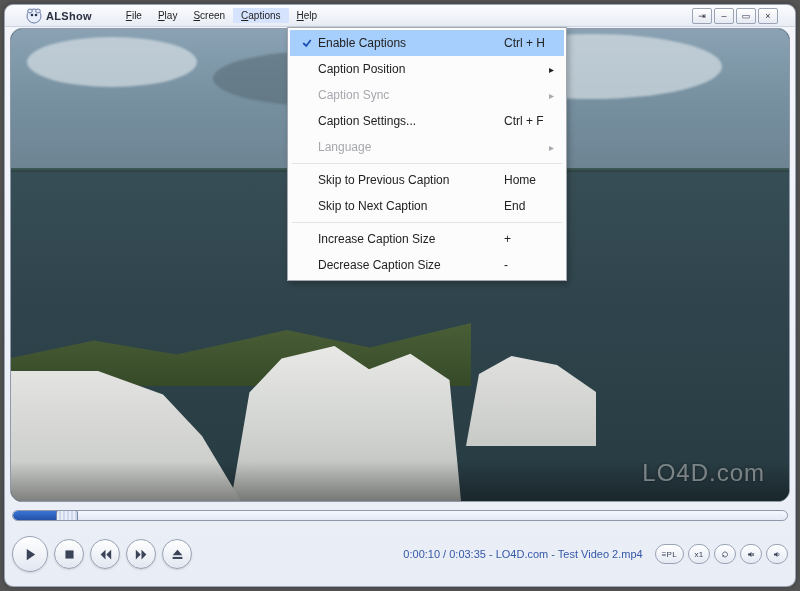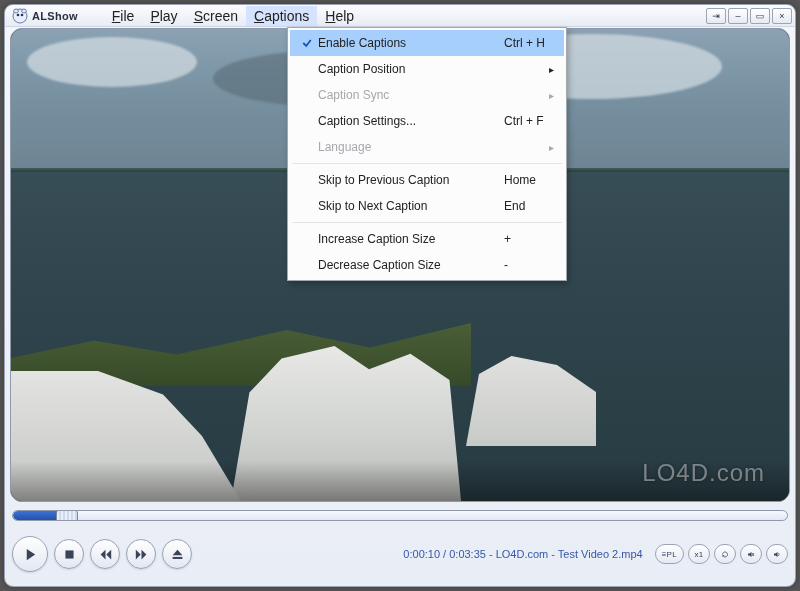--- a/index.html
+++ b/index.html
@@ -4,27 +4,27 @@
 <style>
 * { margin:0; padding:0; box-sizing:border-box; font-family:"Tahoma","Segoe UI",sans-serif; user-select:none; }
 body { background:#555; width:800px; height:591px; position:relative; overflow:hidden; }
 
 
 .window { position:absolute; left:4px; top:4px; width:792px; height:583px;
   background:linear-gradient(#f4f6fb,#e9edf5); border:1px solid #9aa4b5;
   border-radius:9px; box-shadow:0 0 6px rgba(0,0,0,.3); }
 
 
-.menubar { height:22px; display:flex; align-items:center; padding:0 3px;
+.menubar { height:22px; display:flex; align-items:center; padding:0 17px;
   border-top-left-radius:9px; border-top-right-radius:9px;
   background:linear-gradient(#fbfcff,#e8ecf4); border-bottom:1px solid #cdd4e2; }
 .app-icon { width:16px; height:16px; margin:0 4px; }
 .app-icon svg { width:16px; height:16px; }
 .app-title { font-size:11px; font-weight:bold; color:#2a3040; margin-right:26px; letter-spacing:.3px; }
-.menu-item { font-size:14px; color:#222; padding:2px 8px; cursor:default; }
+.menu-item { font-size:10px; color:#222; padding:2px 8px; cursor:default; }
 .menu-item u { text-decoration:underline; }
 .menu-item.active { background:#d6e3ff; }
 .menu-spacer { flex:1; }
 .win-btn { width:20px; height:16px; margin-left:2px; border:1px solid #9aa4b5;
   background:linear-gradient(#fff,#e6eaf2); border-radius:2px; display:flex;
   align-items:center; justify-content:center; font-size:9px; color:#334; cursor:default; }
 .win-btn span { pointer-events:none; }
 
 
 .video { position:absolute; left:5px; right:5px; top:23px; height:474px;

